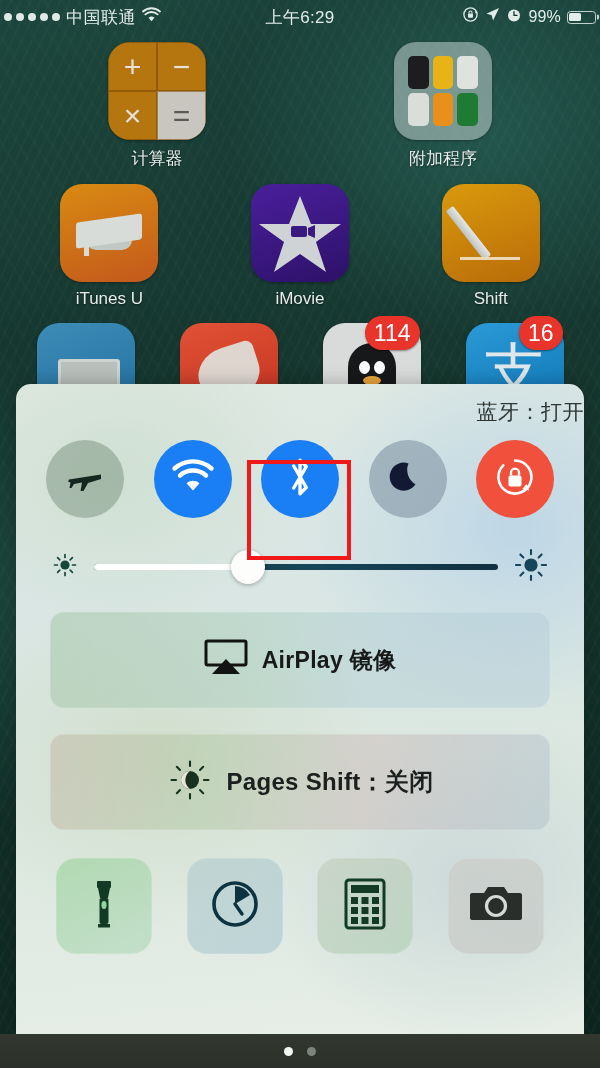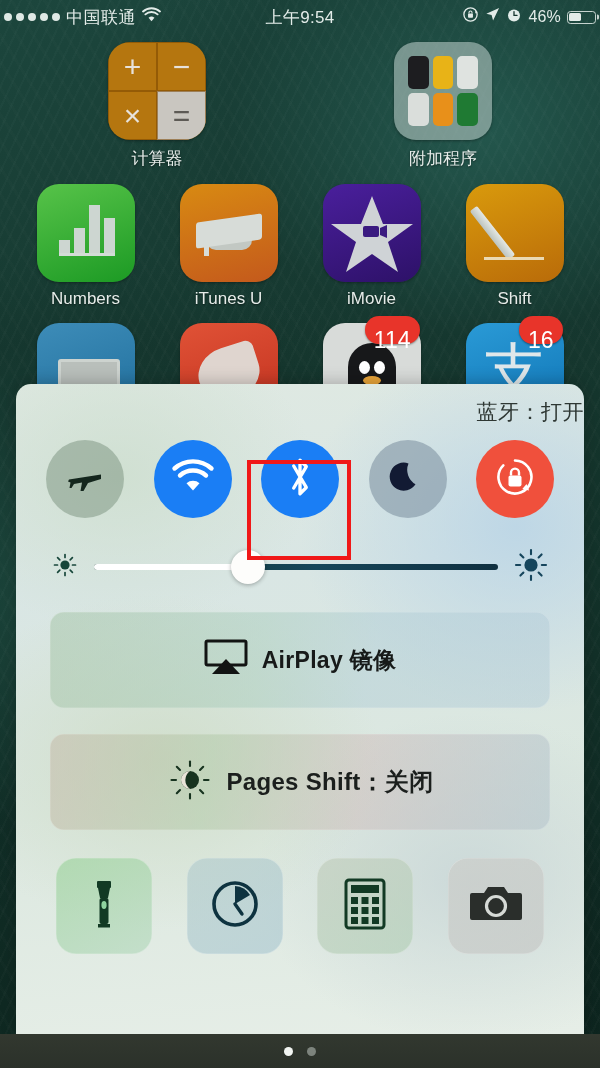--- a/index.html
+++ b/index.html
@@ -109,22 +109,22 @@
     margin-top: 7px;
     font-size: 17px;
     color: #e6ece9;
     text-shadow: 0 1px 2px rgba(0,0,0,0.5);
     white-space: nowrap;
     overflow: hidden;
   }
   .badge {
     position: absolute;
     top: -7px; right: 1px;
-    min-width: 22px; height: 28px;
-    padding: 7px 9px;
+    min-width: 22px; height: 34px;
+    padding: 0 9px;
     border-radius: 18px;
     background: #e8342a;
     color: #fff;
     font-size: 23px;
     line-height: 34px;
     text-align: center;
     box-shadow: 0 1px 2px rgba(0,0,0,0.4);
     box-sizing: border-box;
   }
   .badge-wrap { position: absolute; top: 0; left: 50%; width: 98px; margin-left: -49px; height: 98px; }
@@ -462,21 +462,21 @@
       <span class="carrier">中国联通</span>
       <span>
         <svg width="19" height="15" viewBox="0 0 22 17">
           <path d="M11 16.2 L7.6 12.3 A5.4 5.4 0 0 1 14.4 12.3 Z" fill="#e3ece9"></path>
           <path d="M3.9 8.3 A10.5 10.5 0 0 1 18.1 8.3" stroke="#e3ece9" stroke-width="2.2" fill="none" stroke-linecap="round"></path>
           <path d="M1.2 5.0 A14.6 14.6 0 0 1 20.8 5.0" stroke="#e3ece9" stroke-width="2.2" fill="none" stroke-linecap="round"></path>
         </svg>
       </span>
     </div>
     <div class="sb-center">
-      <span class="sb-time">上午9:54</span>
+      <span class="sb-time">上午6:29</span>
     </div>
     <div class="sb-right">
       <span>
         <svg width="17" height="17" viewBox="0 0 18 18">
           <circle cx="9" cy="9" r="7" fill="none" stroke="#e3ece9" stroke-width="1.4"></circle>
           <rect x="6.4" y="8" width="5.2" height="4.4" rx="0.8" fill="#e3ece9"></rect>
           <path d="M7.4 8 V6.8 a1.6 1.6 0 0 1 3.2 0 V8" fill="none" stroke="#e3ece9" stroke-width="1.1"></path>
           <path d="M14 5.4 l2.2 1.3 -2.2 1.3 z" fill="#e3ece9"></path>
         </svg>
       </span>
@@ -484,21 +484,21 @@
         <svg width="15" height="15" viewBox="0 0 16 16">
           <path d="M15 1 L1.4 7.2 L7 8.6 L8.6 14.4 Z" fill="#e3ece9"></path>
         </svg>
       </span>
       <span>
         <svg width="16" height="16" viewBox="0 0 16 16">
           <circle cx="8" cy="8.4" r="6" fill="#e3ece9"></circle>
           <path d="M8 4.6 V8.4 H11" stroke="#16342e" stroke-width="1.3" fill="none" stroke-linecap="round"></path>
         </svg>
       </span>
-      <span class="batt-pct">46%</span>
+      <span class="batt-pct">99%</span>
       <span class="batt">
           <i id="batt-fill" style="width: 46%;"></i>
         </span>
     </div>
   </div>
 
   <div class="appgrid">
 
     <div class="approw">
       <div class="app">
@@ -519,31 +519,20 @@
             <i style="background:#dadedb"></i>
             <i style="background:#e8901a"></i>
             <i style="background:#1f7a33"></i>
           </span>
         </div>
         <div class="applabel">附加程序</div>
       </div>
     </div>
 
     <div class="approw">
-      <div class="app">
-        <div class="appicon ic-numbers">
-          <span class="bars">
-              <i style="height:28%"></i>
-              <i style="height:52%"></i>
-              <i style="height:100%"></i>
-              <i style="height:72%"></i>
-            </span>
-        </div>
-        <div class="applabel">Numbers</div>
-      </div>
       <div class="app">
         <div class="appicon ic-itunesu">
           <span class="cap2"></span>
             <span class="cap"></span>
             <span class="tassel"></span>
         </div>
         <div class="applabel">iTunes U</div>
       </div>
       <div class="app">
         <div class="appicon ic-imovie">

